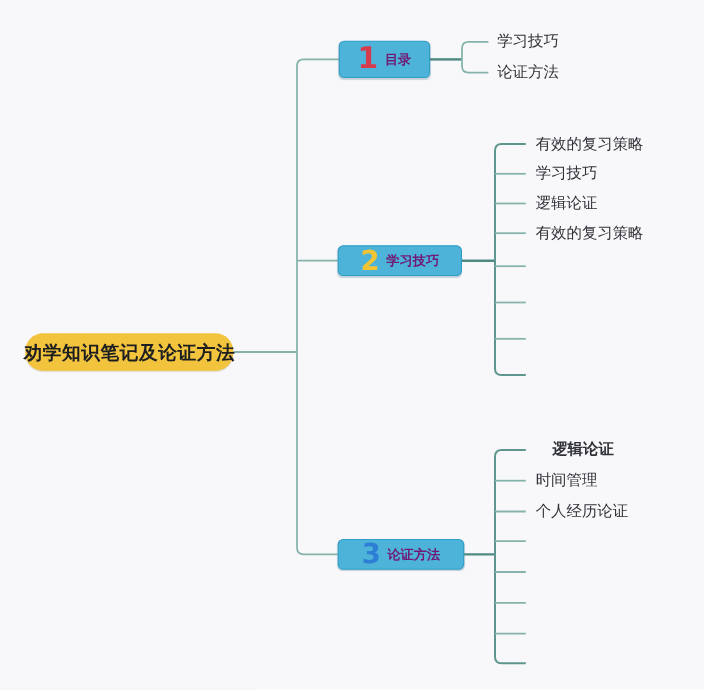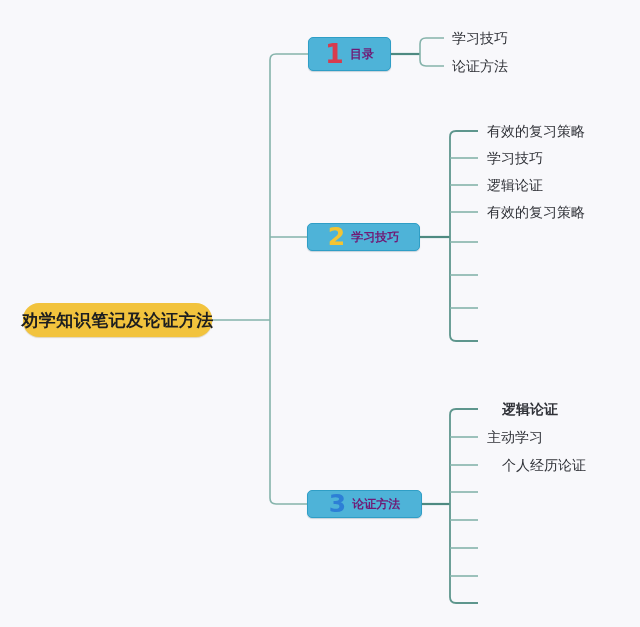--- a/index.html
+++ b/index.html
@@ -132,16 +132,16 @@
   </div>
 
   <div id="leaves">
       <div class="leaf-label" style="left: 452px; top: 28px;">学习技巧</div>
       <div class="leaf-label" style="left: 452px; top: 56px;">论证方法</div>
       <div class="leaf-label" style="left: 487px; top: 121px;">有效的复习策略</div>
       <div class="leaf-label" style="left: 487px; top: 148px;">学习技巧</div>
       <div class="leaf-label" style="left: 487px; top: 175px;">逻辑论证</div>
       <div class="leaf-label" style="left: 487px; top: 202px;">有效的复习策略</div>
       <div class="leaf-label" style="left: 502px; top: 399px; font-weight: bold;">逻辑论证</div>
-      <div class="leaf-label" style="left: 487px; top: 427px;">主动学习</div>
-      <div class="leaf-label" style="left: 502px; top: 455px;">个人经历论证</div>
+      <div class="leaf-label" style="left: 487px; top: 427px;">时间管理</div>
+      <div class="leaf-label" style="left: 487px; top: 455px;">个人经历论证</div>
     </div>
 </div>
 
 </body></html>

